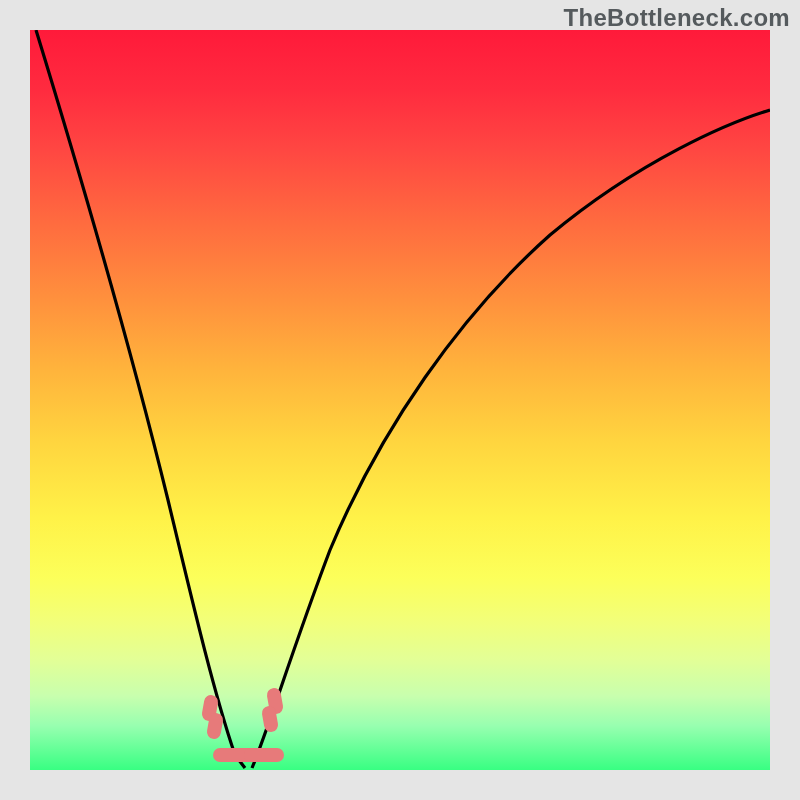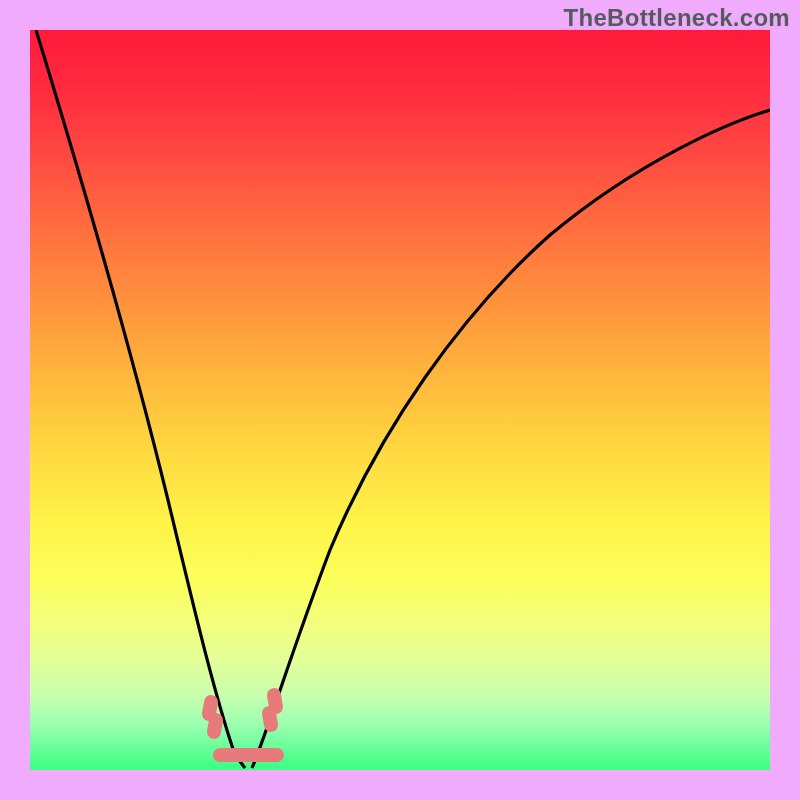--- a/index.html
+++ b/index.html
@@ -1,16 +1,16 @@
 <!DOCTYPE html>
 <html><head>
 <meta charset="utf-8">
 <style>
   html,body{margin:0;padding:0;width:800px;height:800px;overflow:hidden;background:#000;font-family:Arial,Helvetica,sans-serif}
-  .frame{position:absolute;inset:0;background:#f0abfc}
+  .frame{position:absolute;inset:0;background:#e5e5e5}
   .plot{position:absolute;left:30px;top:30px;width:740px;height:740px;overflow:hidden}
   .gradient{position:absolute;inset:0;
     background:linear-gradient(to bottom,
       #ff1a3a 0%,
       #ff2b3f 8%,
       #ff4642 16%,
       #ff6b3f 26%,
       #ff8f3d 36%,
       #ffb43c 46%,
       #ffd63f 56%,

